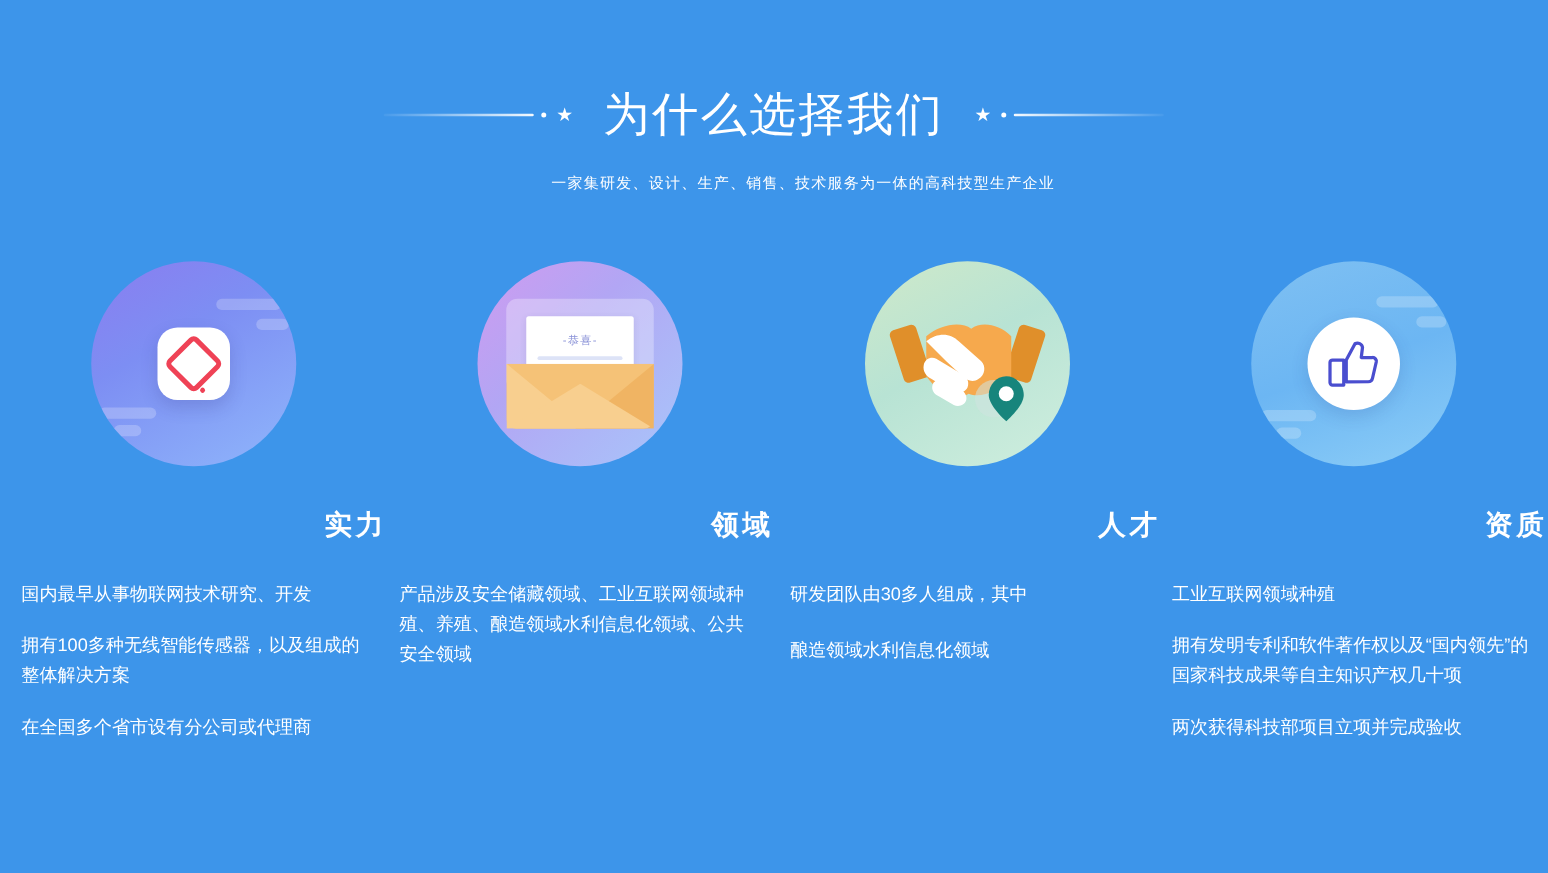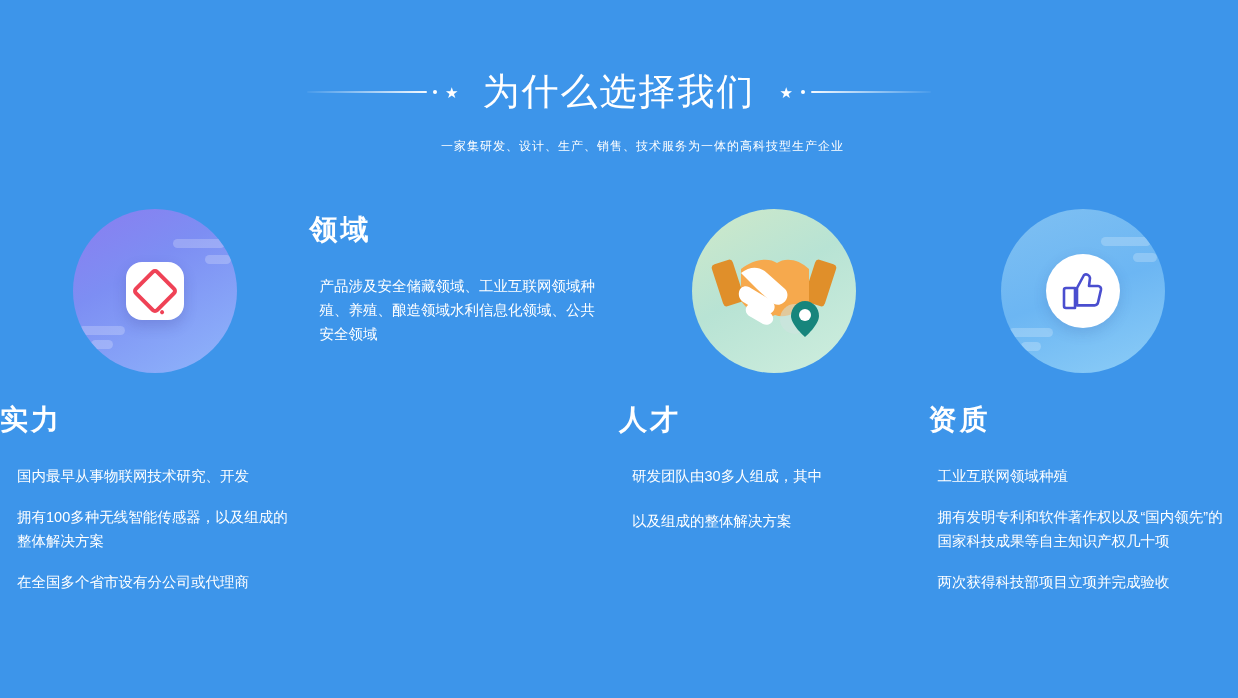--- a/index.html
+++ b/index.html
@@ -145,23 +145,23 @@
 
   
   .thumbc{
     width:74px;height:74px;border-radius:50%;background:#ffffff;
     display:flex;align-items:center;justify-content:center;
     box-shadow:0 5px 14px rgba(40,60,140,0.16);
     position:relative;z-index:2;
   }
 
   .col-title{
-    text-align:left;
+    text-align:right;
     color:#ffffff;
-    font-size:28px;
+    font-size:22px;
     font-weight:bold;
     letter-spacing:3px;
     margin-top:12px;
     height:44px;
     line-height:44px;
   }
   .col-body{
     margin-top:22px;
     padding-left:10px;
     padding-right:14px;
@@ -221,20 +221,37 @@
     </div>
     <div class="col-title">实力</div>
     <div class="col-body c1-pad">
       <p>国内最早从事物联网技术研究、开发</p>
       <p>拥有100多种无线智能传感器，以及组成的整体解决方案</p>
       <p>在全国多个省市设有分公司或代理商</p>
     </div>
   </div>
 
   <div class="col">
+    <div class="icon-wrap">
+      <div class="circle c2">
+        <div class="env">
+          <span class="back"></span>
+          <span class="letter">
+            <span class="lt">-恭喜-</span>
+            <span class="ln ln1"></span>
+            <span class="ln ln2"></span>
+            <span class="ln ln3"></span>
+          </span>
+          <span class="body"></span>
+          <span class="flapL"></span>
+          <span class="flapR"></span>
+          <span class="front"></span>
+        </div>
+      </div>
+    </div>
     <div class="col-title">领域</div>
     <div class="col-body c2-pad">
       <p>产品涉及安全储藏领域、工业互联网领域种殖、养殖、酿造领域水利信息化领域、公共安全领域</p>
     </div>
   </div>
 
   <div class="col">
     <div class="icon-wrap">
       <div class="circle c3">
         <svg class="shake" viewBox="0 0 126 96">
@@ -246,21 +263,21 @@
           <path d="M44 62 C41 60 36 61 35 65 C34 69 36 72 40 74 L52 81 C56 83 61 81 62 77 C63 73 60 70 57 68 Z" fill="#ffffff"></path>
           <circle cx="84" cy="76" r="15" fill="#cfe3e0" opacity="0.55"></circle>
           <path d="M94 58 C102 58 108 65 108 73 C108 82 94 94 94 94 C94 94 80 82 80 73 C80 65 86 58 94 58 Z" fill="#17857c"></path>
           <circle cx="94" cy="72" r="6" fill="#ffffff"></circle>
         </svg>
       </div>
     </div>
     <div class="col-title">人才</div>
     <div class="col-body c3-pad">
       <p>研发团队由30多人组成，其中</p>
-      <p>以及组成的整体解决方案</p>
+      <p>酿造领域水利信息化领域</p>
     </div>
   </div>
 
   <div class="col">
     <div class="icon-wrap">
       <div class="circle c4">
         <span class="streak" style="width:50px;top:28px;right:14px;"></span>
         <span class="streak" style="width:24px;top:44px;right:8px;"></span>
         <span class="streak" style="width:44px;bottom:36px;left:8px;"></span>
         <span class="streak" style="width:20px;bottom:22px;left:20px;"></span>

